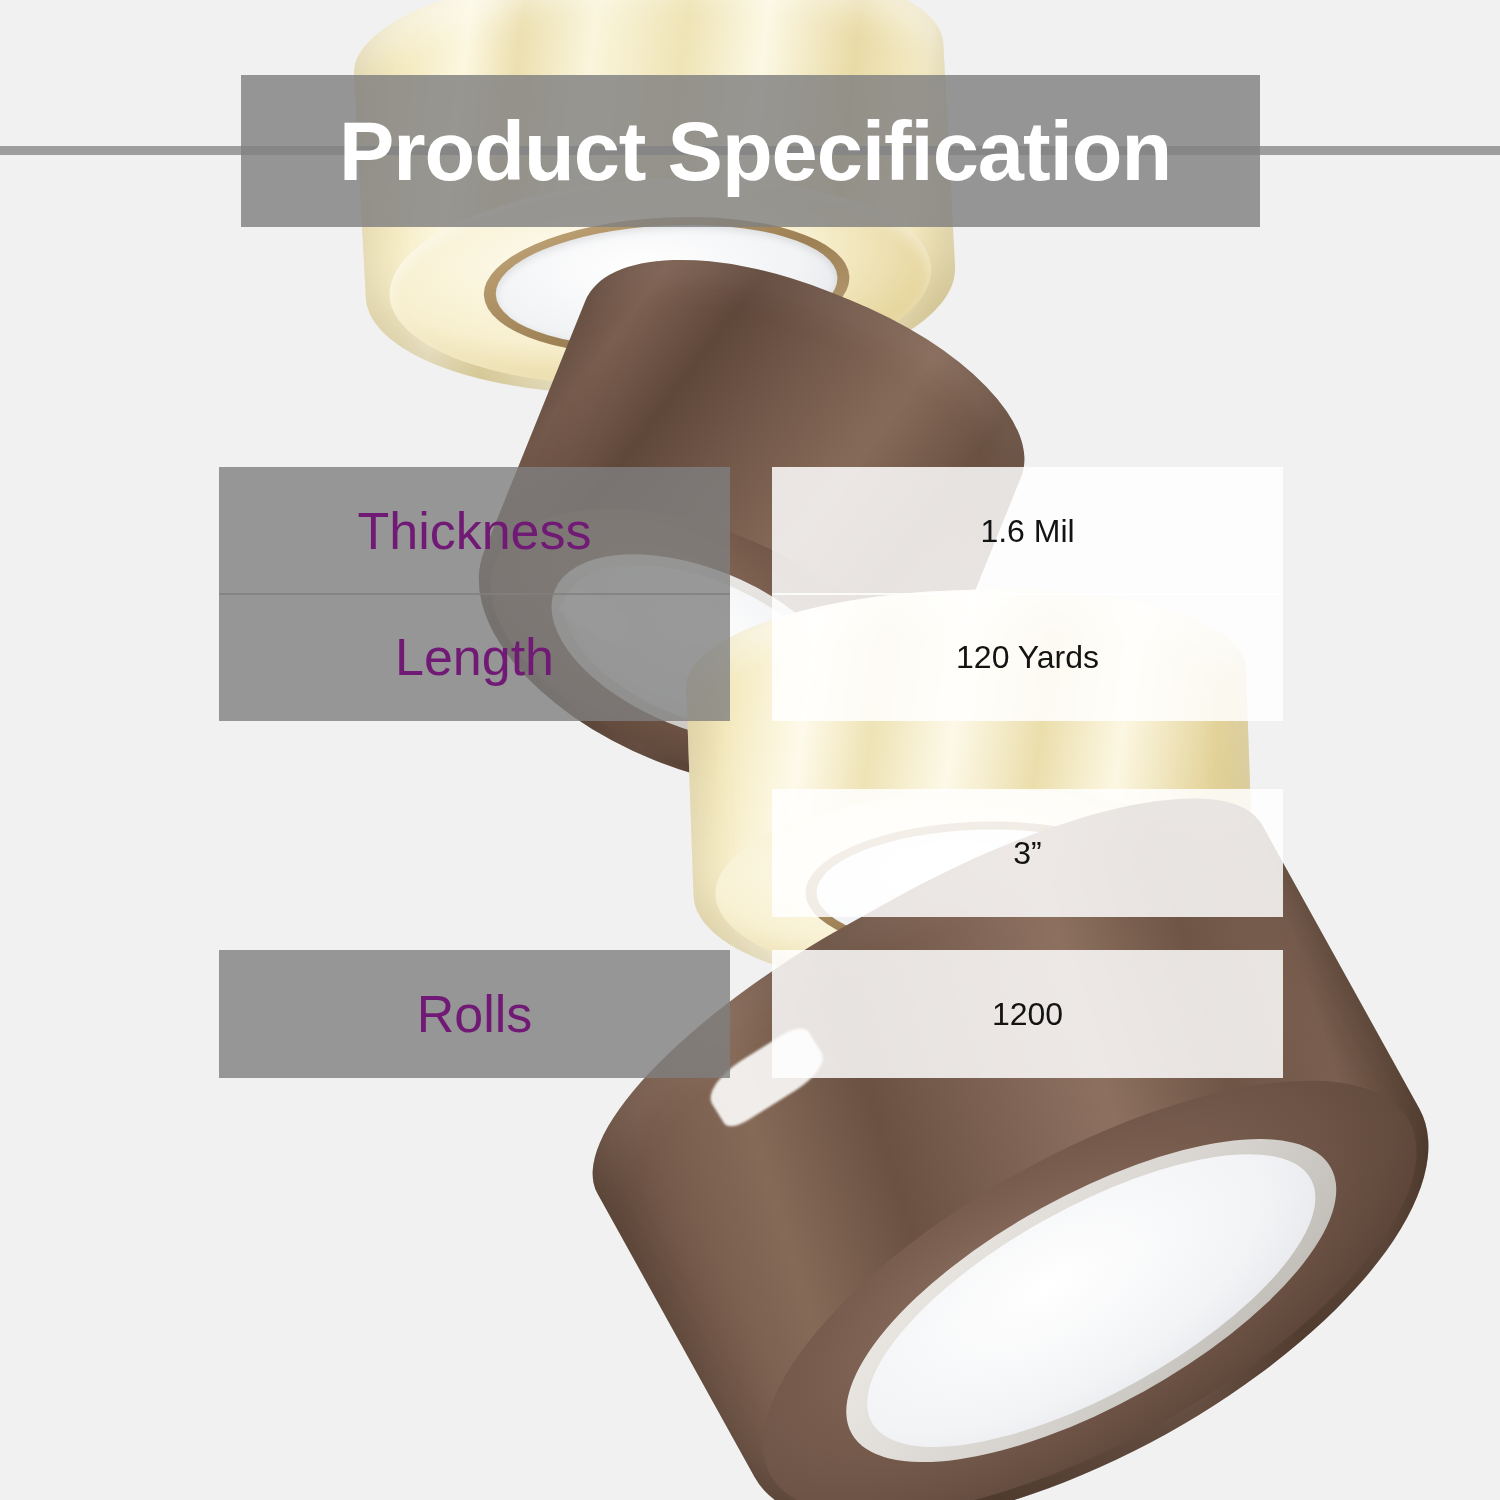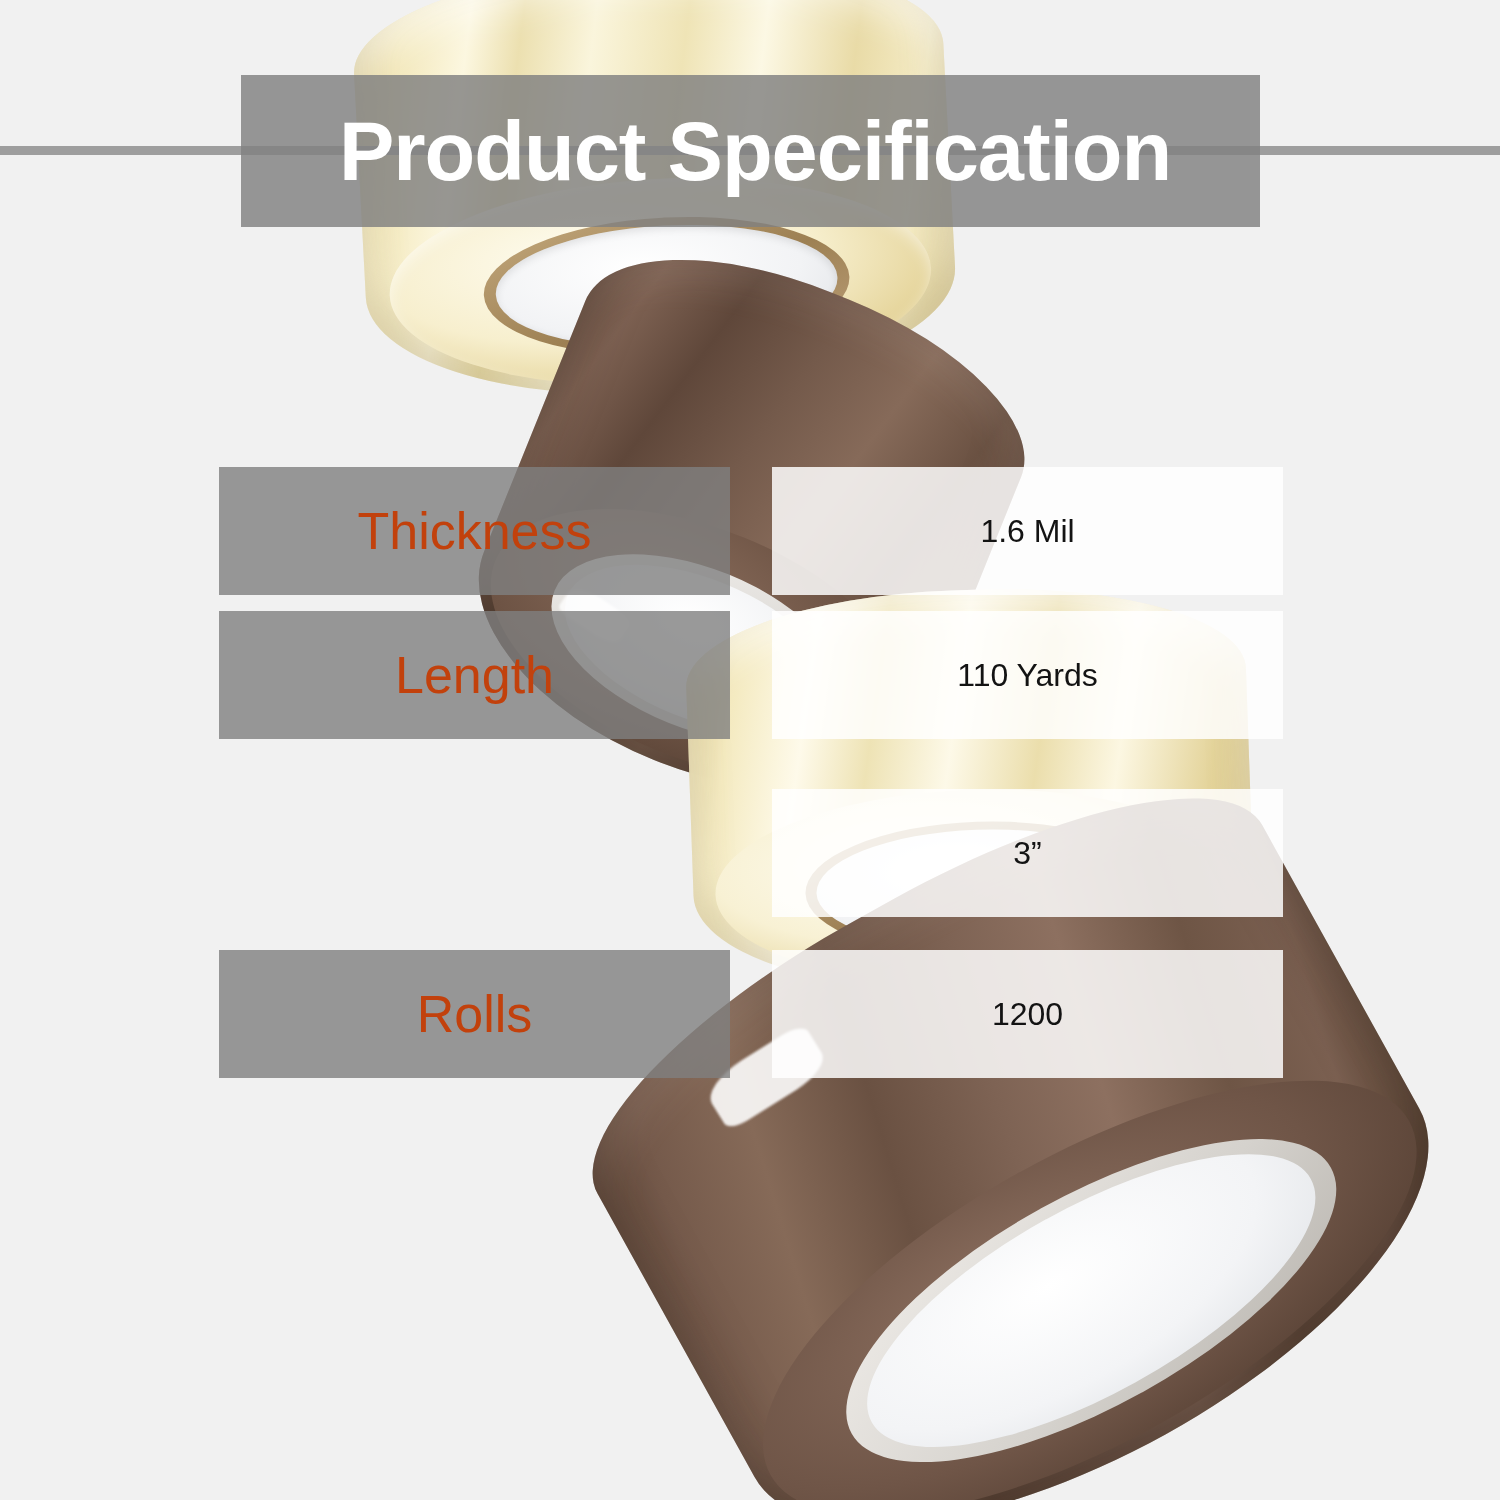--- a/index.html
+++ b/index.html
@@ -288,38 +288,38 @@
     height: 1500px;
   }
 
   .spec-row {
     position: absolute;
     left: 0;
     width: 1500px;
     height: 128px;
   }
   .spec-row.r0 { top: 467px; }
-  .spec-row.r1 { top: 611px; }
+  .spec-row.r1 { top: 593px; }
   .spec-row.r2 { top: 789px; }
   .spec-row.r3 { top: 950px; }
   .spec-row.r4 { top: 1112px; }
 
   .spec-label-cell {
     position: absolute;
     left: 219px;
     top: 0;
     width: 511px;
     height: 128px;
     background: rgba(128,128,128,0.80);
     display: flex;
     align-items: center;
     justify-content: center;
   }
   .spec-label-text {
-    color: #c2410c;
+    color: #701a75;
     font-size: 52px;
     font-weight: 300;
     line-height: 1;
     white-space: nowrap;
     font-family: "Liberation Sans", sans-serif;
   }
 
   .spec-value-cell {
     position: absolute;
     left: 772px;
@@ -395,21 +395,21 @@
       <div class="spec-value-cell">
         <span class="spec-value-text">1.6 Mil</span>
       </div>
     </div>
 
     <div class="spec-row r1">
       <div class="spec-label-cell">
         <span class="spec-label-text">Length</span>
       </div>
       <div class="spec-value-cell">
-        <span class="spec-value-text">110 Yards</span>
+        <span class="spec-value-text">120 Yards</span>
       </div>
     </div>
 
     <div class="spec-row r2">
       <div class="spec-value-cell">
         <span class="spec-value-text">3”</span>
       </div>
     </div>
 
     <div class="spec-row r3">

